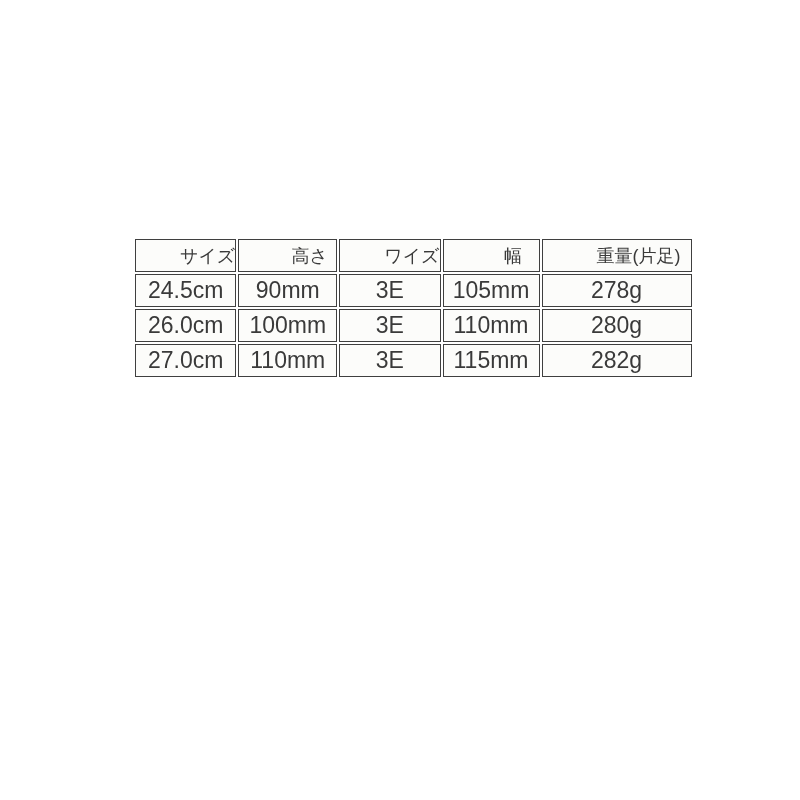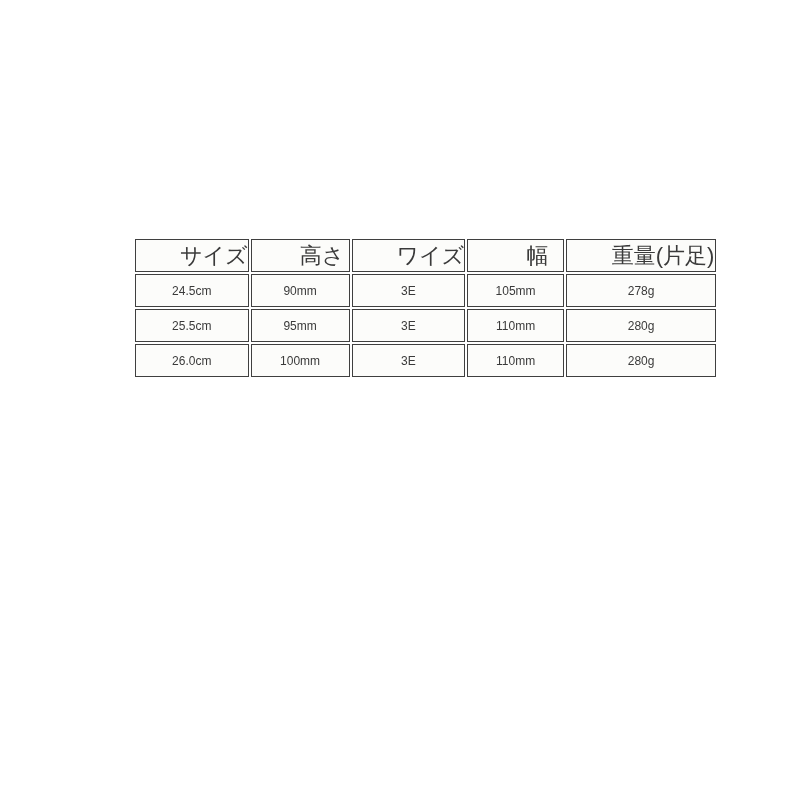--- a/index.html
+++ b/index.html
@@ -27,28 +27,28 @@
   table.spec-table td,
   table.spec-table th {
     box-sizing: border-box;
     border: 1px solid #3f3f3f;
     background: #fcfcfa;
     height: 33px;
     text-align: center;
     vertical-align: middle;
     color: #3a3a3a;
     font-weight: normal;
-    font-size: 12px;
+    font-size: 23px;
     line-height: 1;
     padding: 0;
     overflow: hidden;
     white-space: nowrap;
   }
   table.spec-table th {
-    font-size: 22px;
+    font-size: 18px;
     padding-left: 44px;
   }
   col.c0 { width: 95px; }
   col.c1 { width: 99px; }
   col.c2 { width: 96px; }
   col.c3 { width: 97px; }
   col.c4 { width: 150px; }
 </style>
 </head>
 <body>
@@ -73,28 +73,28 @@
     </thead>
     <tbody>
       <tr>
         <td>24.5cm</td>
         <td>90mm</td>
         <td>3E</td>
         <td>105mm</td>
         <td>278g</td>
       </tr>
       <tr>
-        <td>25.5cm</td>
-        <td>95mm</td>
-        <td>3E</td>
-        <td>110mm</td>
-        <td>280g</td>
-      </tr>
-      <tr>
         <td>26.0cm</td>
         <td>100mm</td>
         <td>3E</td>
         <td>110mm</td>
         <td>280g</td>
       </tr>
+      <tr>
+        <td>27.0cm</td>
+        <td>110mm</td>
+        <td>3E</td>
+        <td>115mm</td>
+        <td>282g</td>
+      </tr>
     </tbody>
   </table>
 </div>
 
 </body></html>

